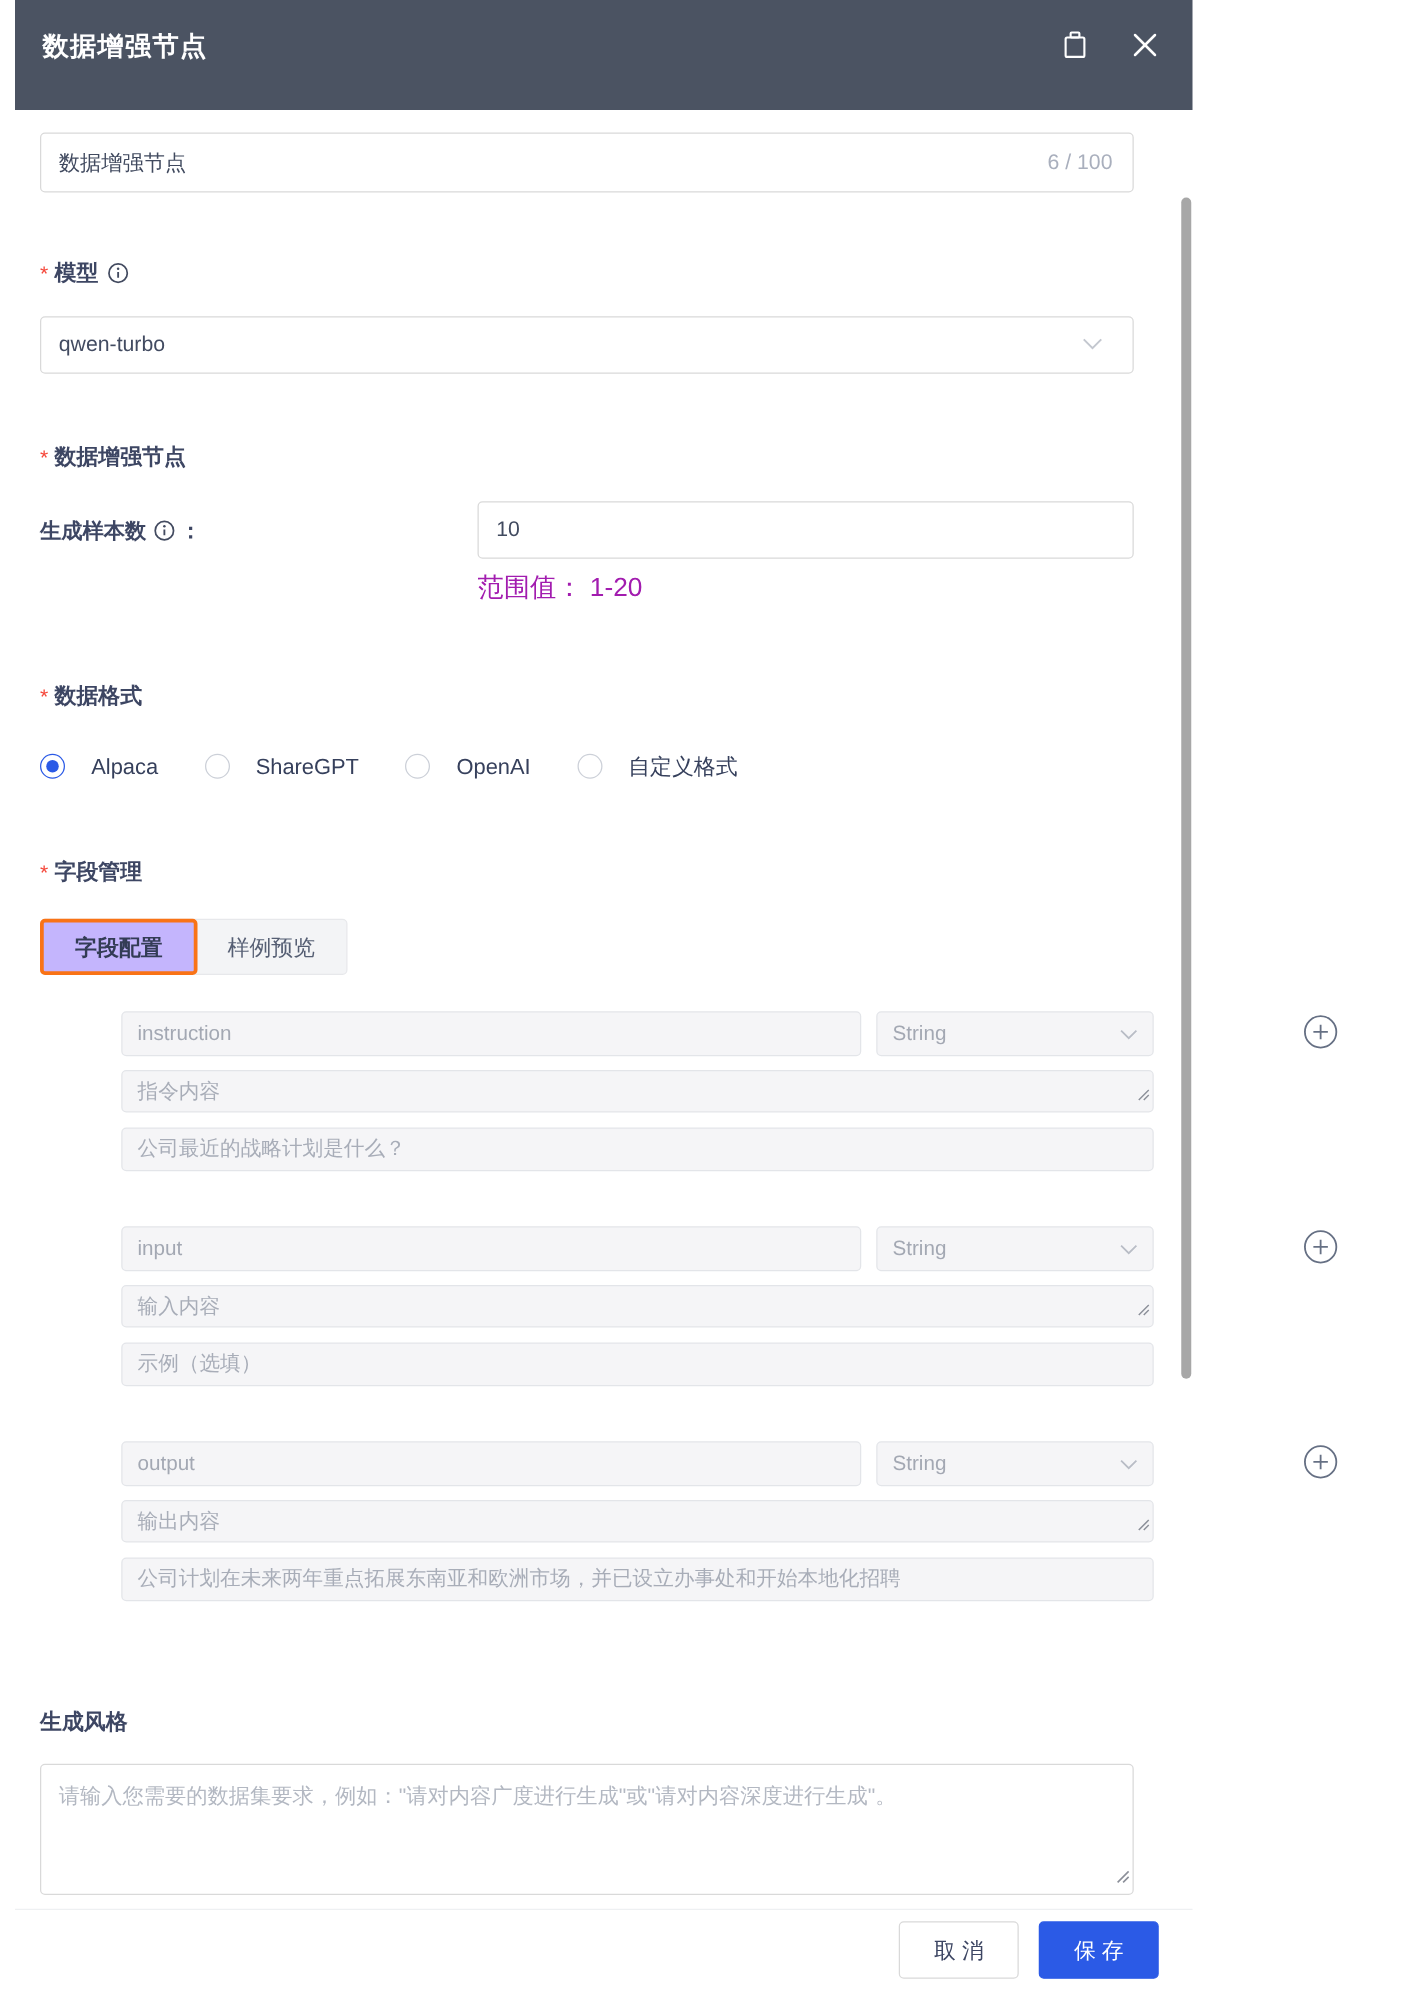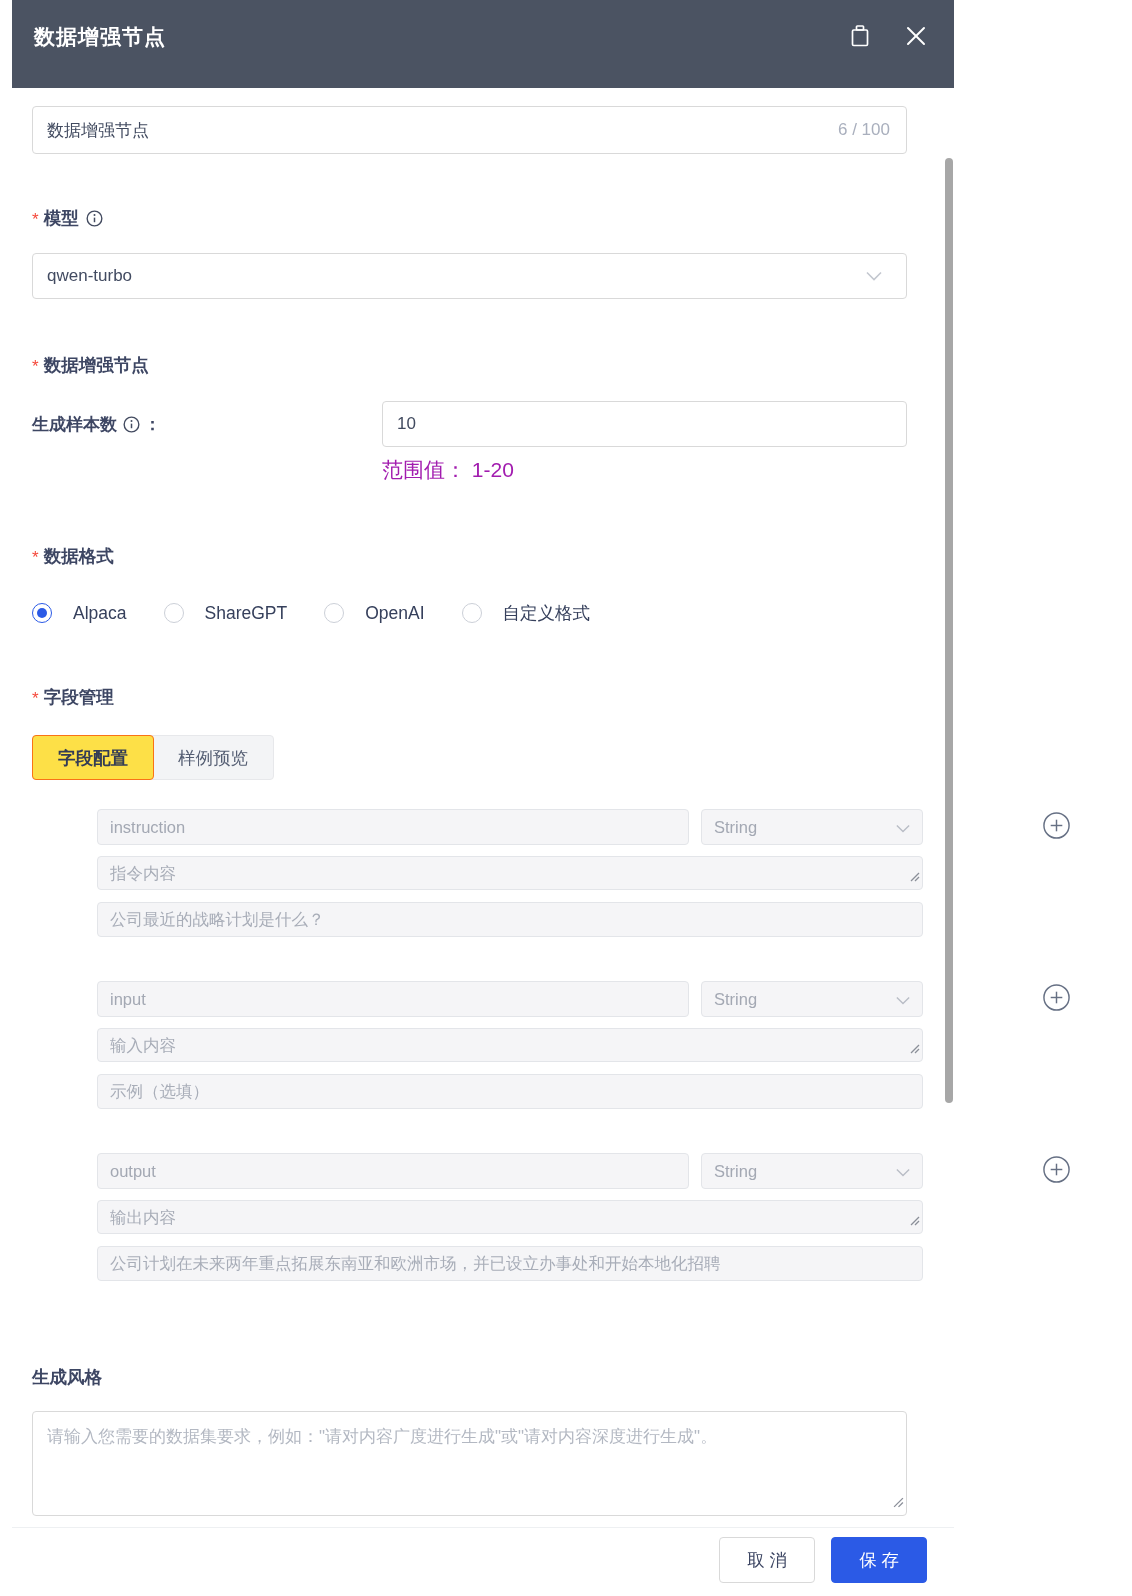--- a/index.html
+++ b/index.html
@@ -48,21 +48,21 @@
   .radio.checked { border-color:#2b5ae6; }
   .radio .dot { width:10px; height:10px; border-radius:50%; background:transparent; }
   .radio.checked .dot { background:#2b5ae6; }
   .radio-label { font-size:17.5px; color:#36405c; }
 
   .sec-fields { margin-top:60px; }
   .tabs { margin-top:26px; display:inline-flex; background:#f3f4f6; border:1px solid #e7e8eb;
     border-radius:4px; height:45px; align-items:stretch; }
   .tab { border:none; background:transparent; font-family:inherit; font-size:17.5px; color:#555e73;
     padding:0 25px; cursor:pointer; display:flex; align-items:center; }
-  .tab.active { background:#fde047; border:1px solid #f97316; border-radius:4px; margin:-1px;
+  .tab.active { background:#c4b5fd; border:3px solid #f97316; border-radius:4px; margin:-1px;
     color:#333c55; font-weight:700; }
 
   .field-group { margin-left:65px; width:1000px; margin-top:29px; margin-bottom:44px; }
   .fg-row { display:flex; align-items:center; }
   .g-input, .g-ta, .g-select { background:#f5f5f7; border:1px solid #e3e5e9; border-radius:4px;
     font-family:inherit; font-size:16.5px; color:#a3a8b3; }
   .g-input::placeholder, .g-ta::placeholder { color:#a8adb8; opacity:1; }
   .fg-name { width:592px; height:36px; padding:0 12px; }
   .g-select { width:222px; height:36px; margin-left:12px; display:flex; align-items:center;
     padding:0 12px; cursor:pointer; }

